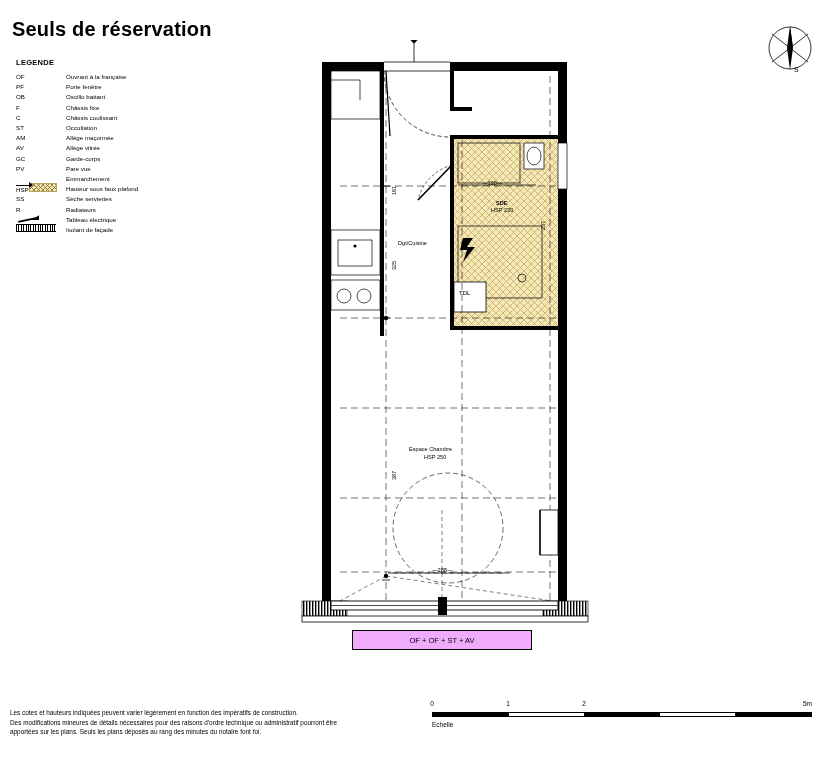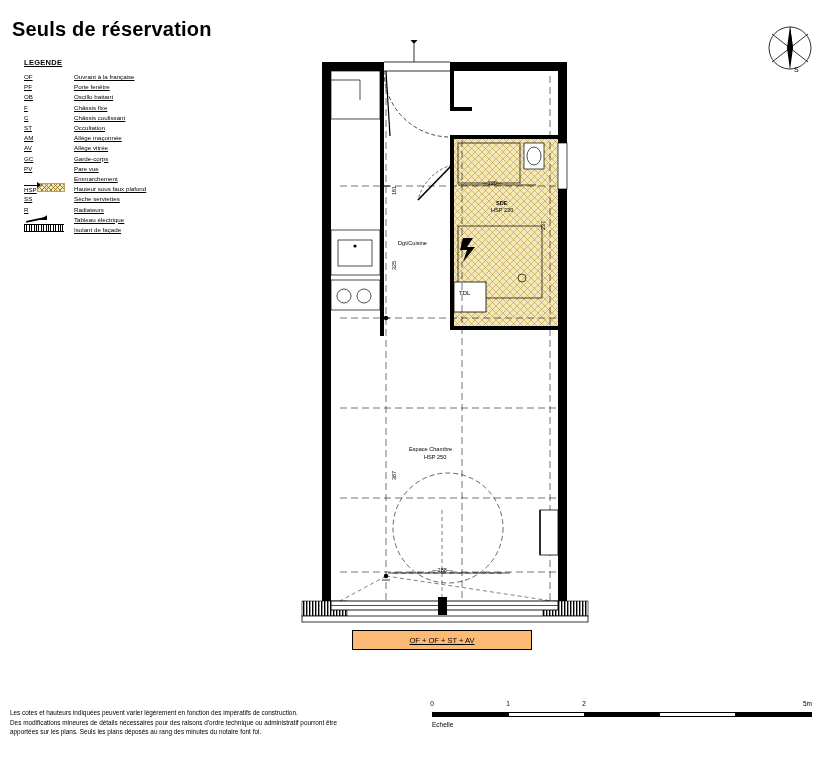--- a/index.html
+++ b/index.html
@@ -19,24 +19,23 @@
     position: absolute;
     left: 12px;
     top: 18px;
     font-size: 20px;
     font-weight: bold;
     letter-spacing: 0.2px;
   }
   
   #legend {
     position: absolute;
-    left: 24px;
+    left: 16px;
     top: 58px;
     width: 210px;
-    text-decoration: underline;
   }
   #legend .legend-title {
     font-size: 7.5px;
     font-weight: bold;
     margin-bottom: 5px;
     letter-spacing: 0.3px;
   }
   #legend .legend-row {
     display: flex;
     align-items: center;
@@ -185,26 +184,25 @@
     transform-origin: left top;
     white-space: nowrap;
   }
   #sash-label {
     position: absolute;
     left: 352px;
     top: 630px;
     width: 178px;
     height: 18px;
     border: 1px solid #000;
-    background: #fdba74;
+    background: #f0abfc;
     font-size: 7.5px;
     display: flex;
     align-items: center;
     justify-content: center;
-    text-decoration: underline;
   }
 </style>
 </head>
 <body>
 
 <div id="page-title">Seuls de réservation</div>
 
 <div id="legend">
   <div class="legend-title">LEGENDE</div>
 

